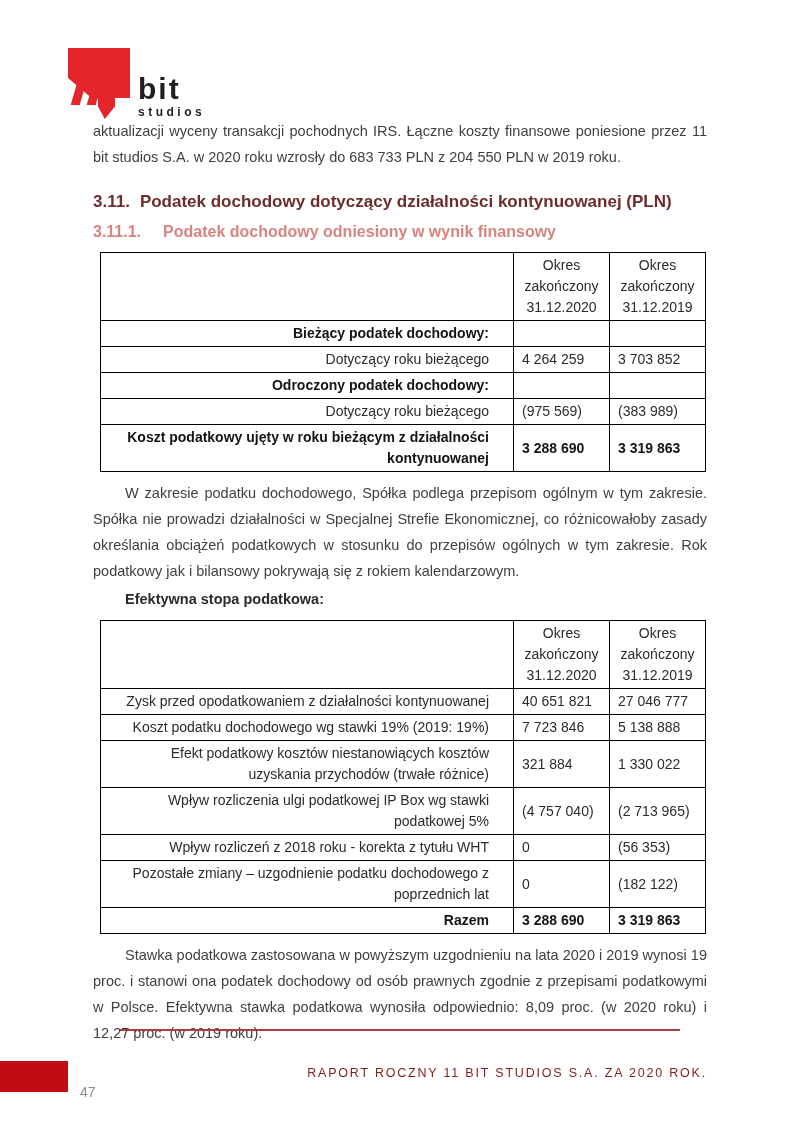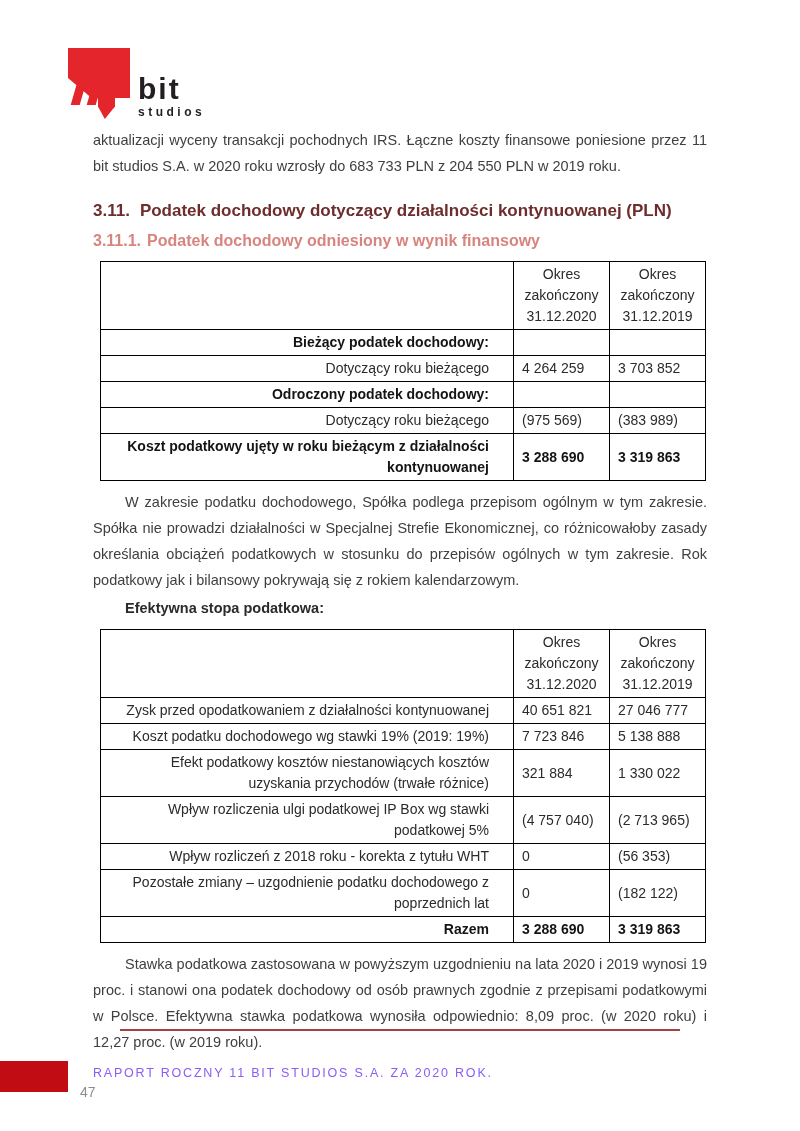--- a/index.html
+++ b/index.html
@@ -15,46 +15,46 @@
             transform:skewX(-16deg);}
   .mark .d1{left:7px;}
   .mark .d2{left:23px;}
   .mark .tail{position:absolute;top:50px;left:30px;width:17px;height:21px;background:#e4252b;
             clip-path:polygon(0 0,100% 0,100% 40%,40% 100%,0 40%);}
   .brand{margin-left:6px;margin-top:26px;color:#231f20;line-height:1;}
   .brand .b1{font-size:30px;font-weight:800;letter-spacing:2px;}
   .brand .b2{font-size:12px;font-weight:700;letter-spacing:3.5px;margin-top:2px;text-align:right;}
 
   
-  .content{position:absolute;left:93px;top:127px;width:614px;color:#3f3f3f;
+  .content{position:absolute;left:93px;top:118px;width:614px;color:#3f3f3f;
            font-size:14.5px;line-height:26px;}
   .content p{margin:0;text-align:justify;}
   .indent{text-indent:32px;}
   .h2{margin-top:22px;color:#6e2c2c;font-size:17px;font-weight:bold;line-height:20px;}
   .h2 .num{margin-right:10px;}
   .h3{margin-top:10px;color:#d8847e;font-size:16px;font-weight:bold;line-height:20px;}
-  .h3 .num{margin-right:6px;}
+  .h3 .num{margin-right:22px;}
   .lead-label{margin-left:32px;margin-top:2px;font-weight:bold;color:#2b2b2b;font-size:14.5px;}
 
   
   table{border-collapse:collapse;table-layout:fixed;margin:10px 0 8px 7px;width:605px;
         color:#2b2b2b;font-size:14px;line-height:21px;border-radius:15px;}
   th,td{border:1px solid #000;vertical-align:middle;}
   td.lbl{padding:2px 24px;text-align:right;}
   td.val{padding:2px 8px;text-align:left;white-space:nowrap;}
   th{font-weight:normal;text-align:center;padding:2px 4px;}
   tr.b td{font-weight:bold;color:#141414;}
   .t-spacer{margin-top:8px;}
 
   
   .footer-line{position:absolute;left:120px;top:1029px;width:560px;height:2px;background:#a64045;}
   .footer-block{position:absolute;left:0;top:1061px;width:68px;height:31px;background:#c00c12;}
   .page-number{position:absolute;left:80px;top:1064px;color:#8c8c8c;font-size:14px;margin-top:20px;}
-  .footer-title{position:absolute;left:93px;top:1066px;width:614px;text-align:left;
-                color:#8b5cf6;font-size:12.5px;letter-spacing:1.8px;}
+  .footer-title{position:absolute;left:93px;top:1066px;width:614px;text-align:right;
+                color:#7f1d1d;font-size:12.5px;letter-spacing:1.8px;}
 </style>
 </head>
 <body>
 
 <div class="page">
 
   <div class="logo">
     <div class="mark">
       <div class="sq"></div>
       <div class="d1"></div>

